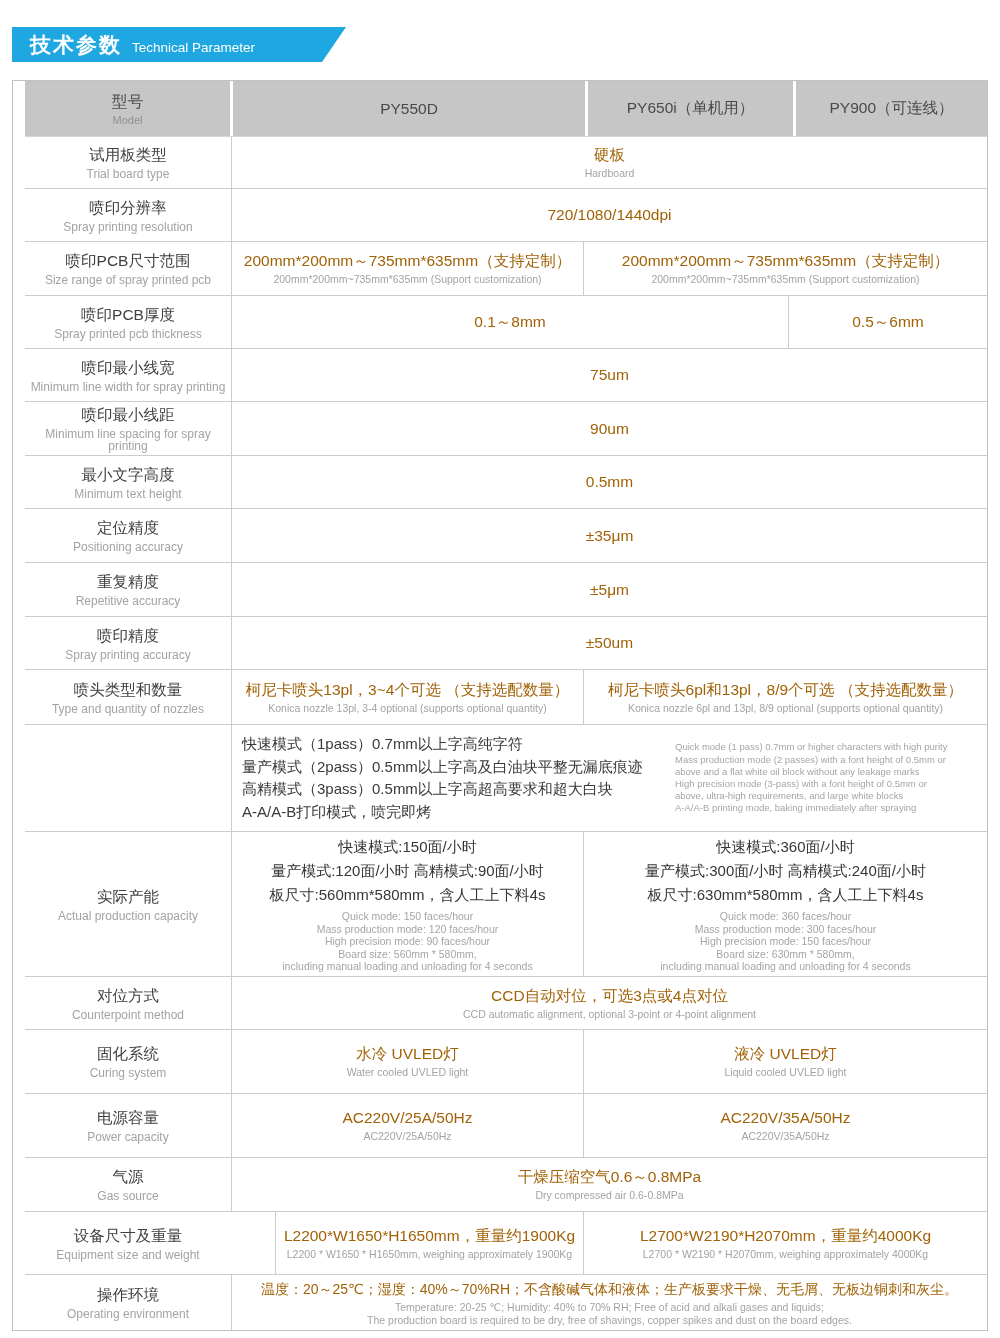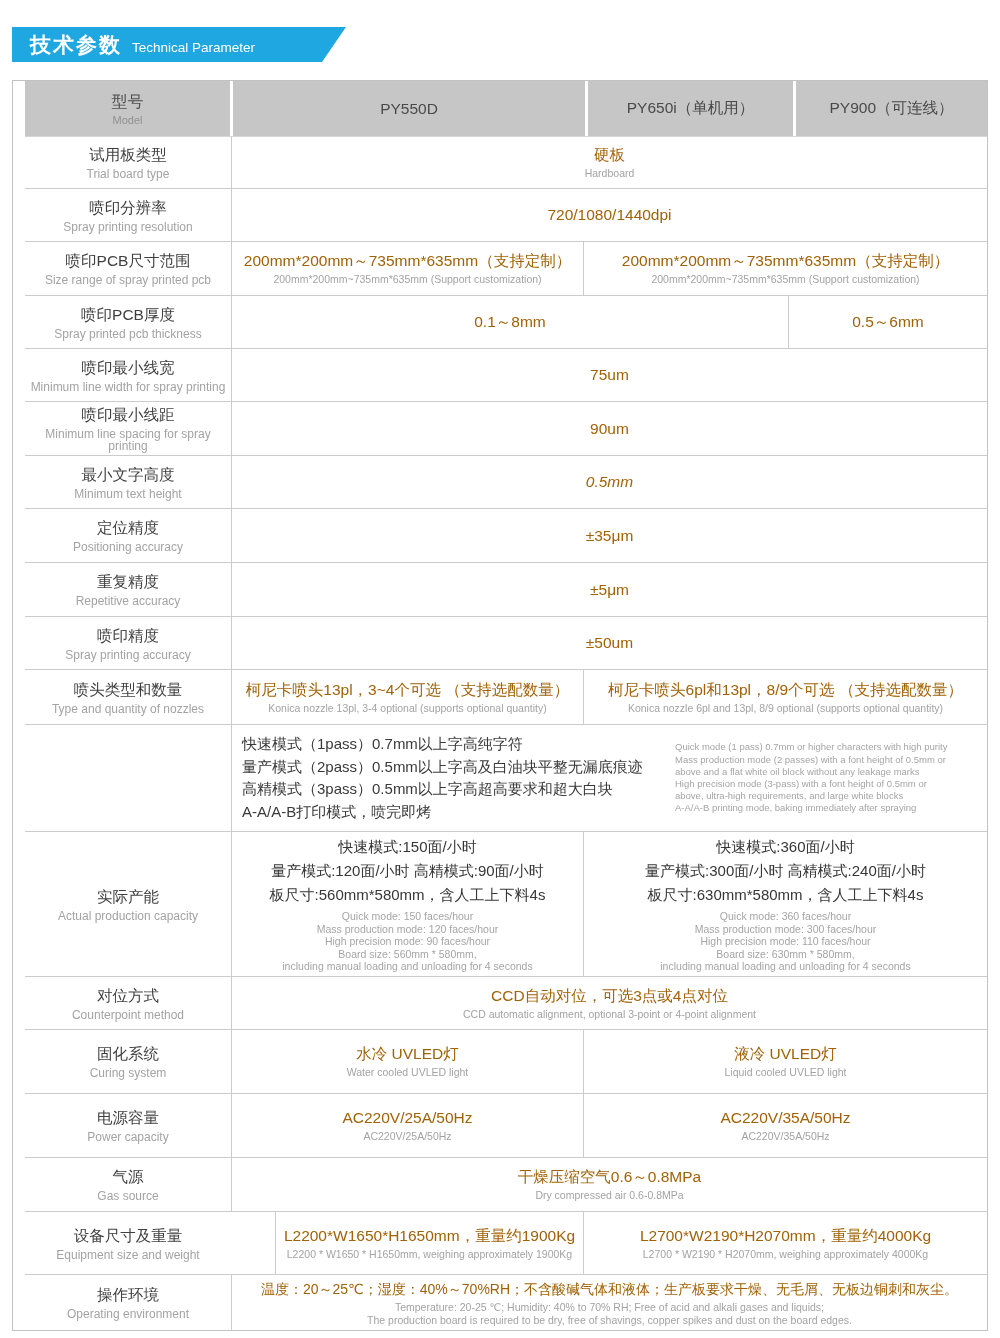--- a/index.html
+++ b/index.html
@@ -129,21 +129,21 @@
         </div>
         <div class="tcell" style="grid-column: 2 / 5;">
           <div class="cell-zh">90um</div>
         </div>
       </div>
       <div class="trow" style="min-height: 52px;">
         <div class="tlabel">
           <span class="lbl-zh">最小文字高度</span>
           <span class="lbl-en">Minimum text height</span>
         </div>
-        <div class="tcell" style="grid-column: 2 / 5; font-style: italic;">
+        <div class="tcell" style="grid-column: 2 / 5;">
           <div class="cell-zh">0.5mm</div>
         </div>
       </div>
       <div class="trow" style="min-height: 53px;">
         <div class="tlabel">
           <span class="lbl-zh">定位精度</span>
           <span class="lbl-en">Positioning accuracy</span>
         </div>
         <div class="tcell" style="grid-column: 2 / 5;">
           <div class="cell-zh">±35μm</div>
@@ -220,21 +220,21 @@
         </div>
         <div class="tcell" style="grid-column: 3 / 5;">
           <div class="cap-zh">
             <div>快速模式:360面/小时</div>
             <div>量产模式:300面/小时  高精模式:240面/小时</div>
             <div>板尺寸:630mm*580mm，含人工上下料4s</div>
           </div>
           <div class="cap-en">
             <div>Quick mode: 360 faces/hour</div>
             <div>Mass production mode: 300 faces/hour</div>
-            <div>High precision mode: 110 faces/hour</div>
+            <div>High precision mode: 150 faces/hour</div>
             <div>Board size: 630mm * 580mm,</div>
             <div>including manual loading and unloading for 4 seconds</div>
           </div>
         </div>
       </div>
       <div class="trow" style="min-height: 52px;">
         <div class="tlabel">
           <span class="lbl-zh">对位方式</span>
           <span class="lbl-en">Counterpoint method</span>
         </div>

